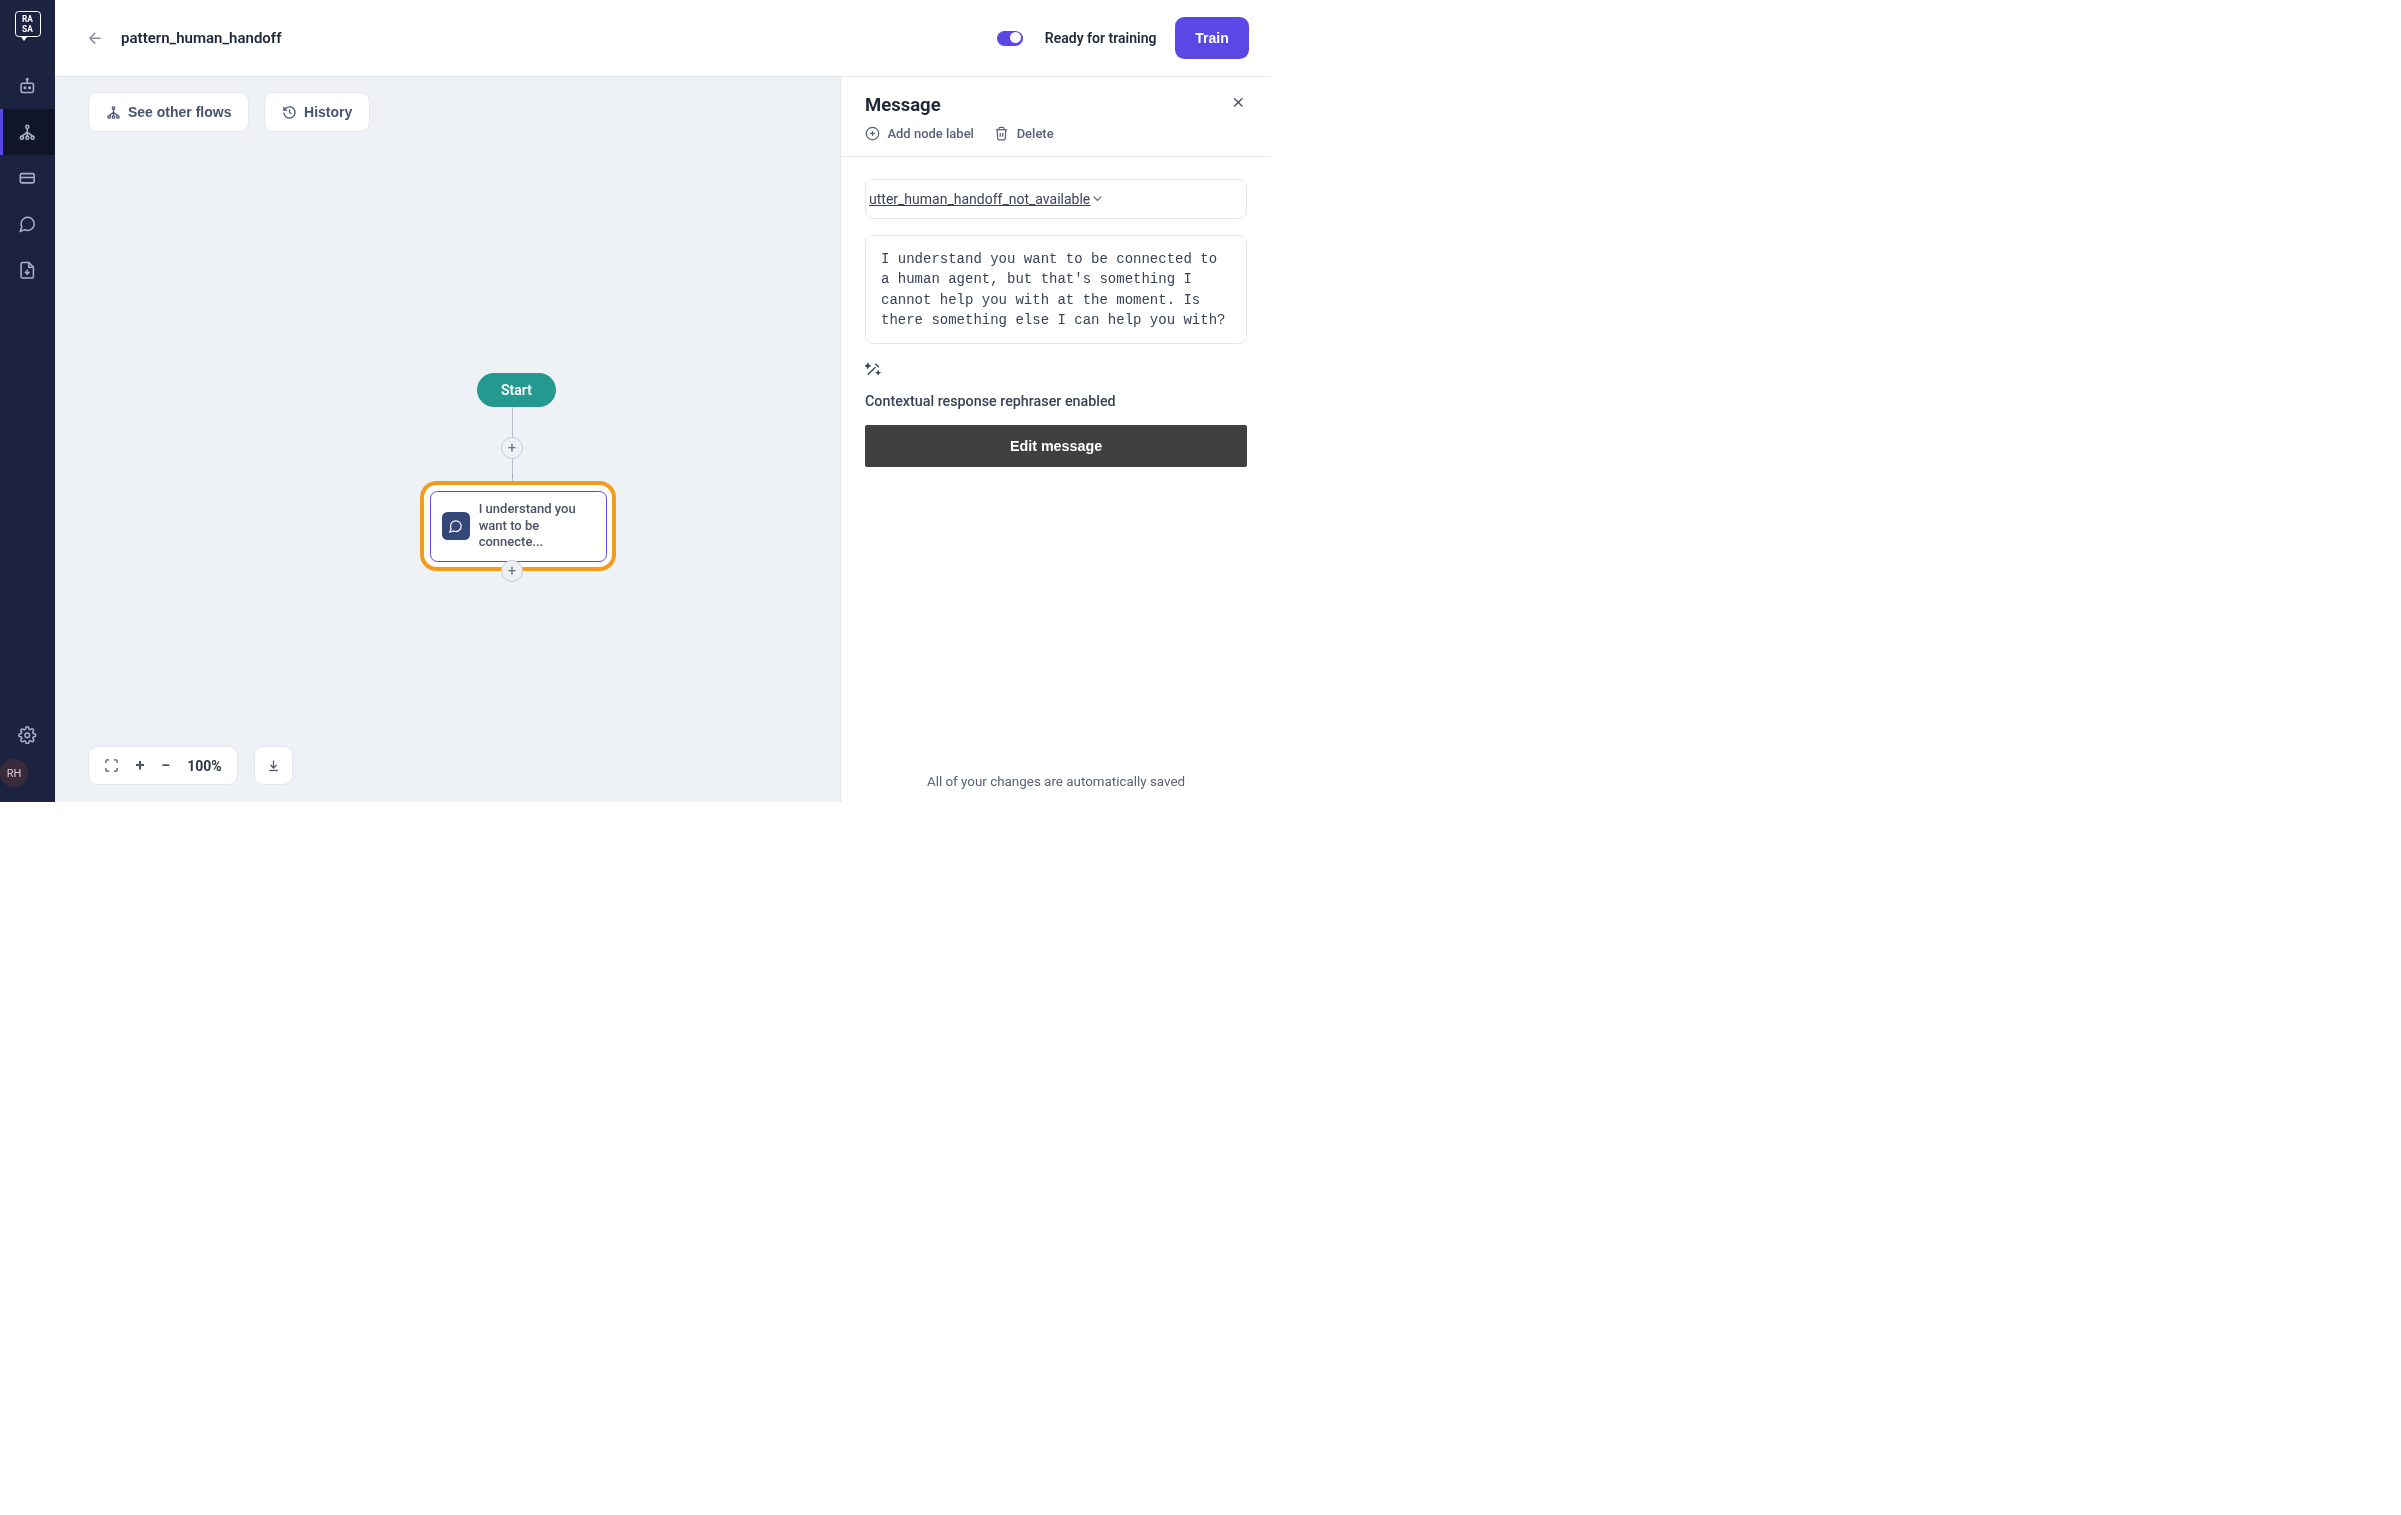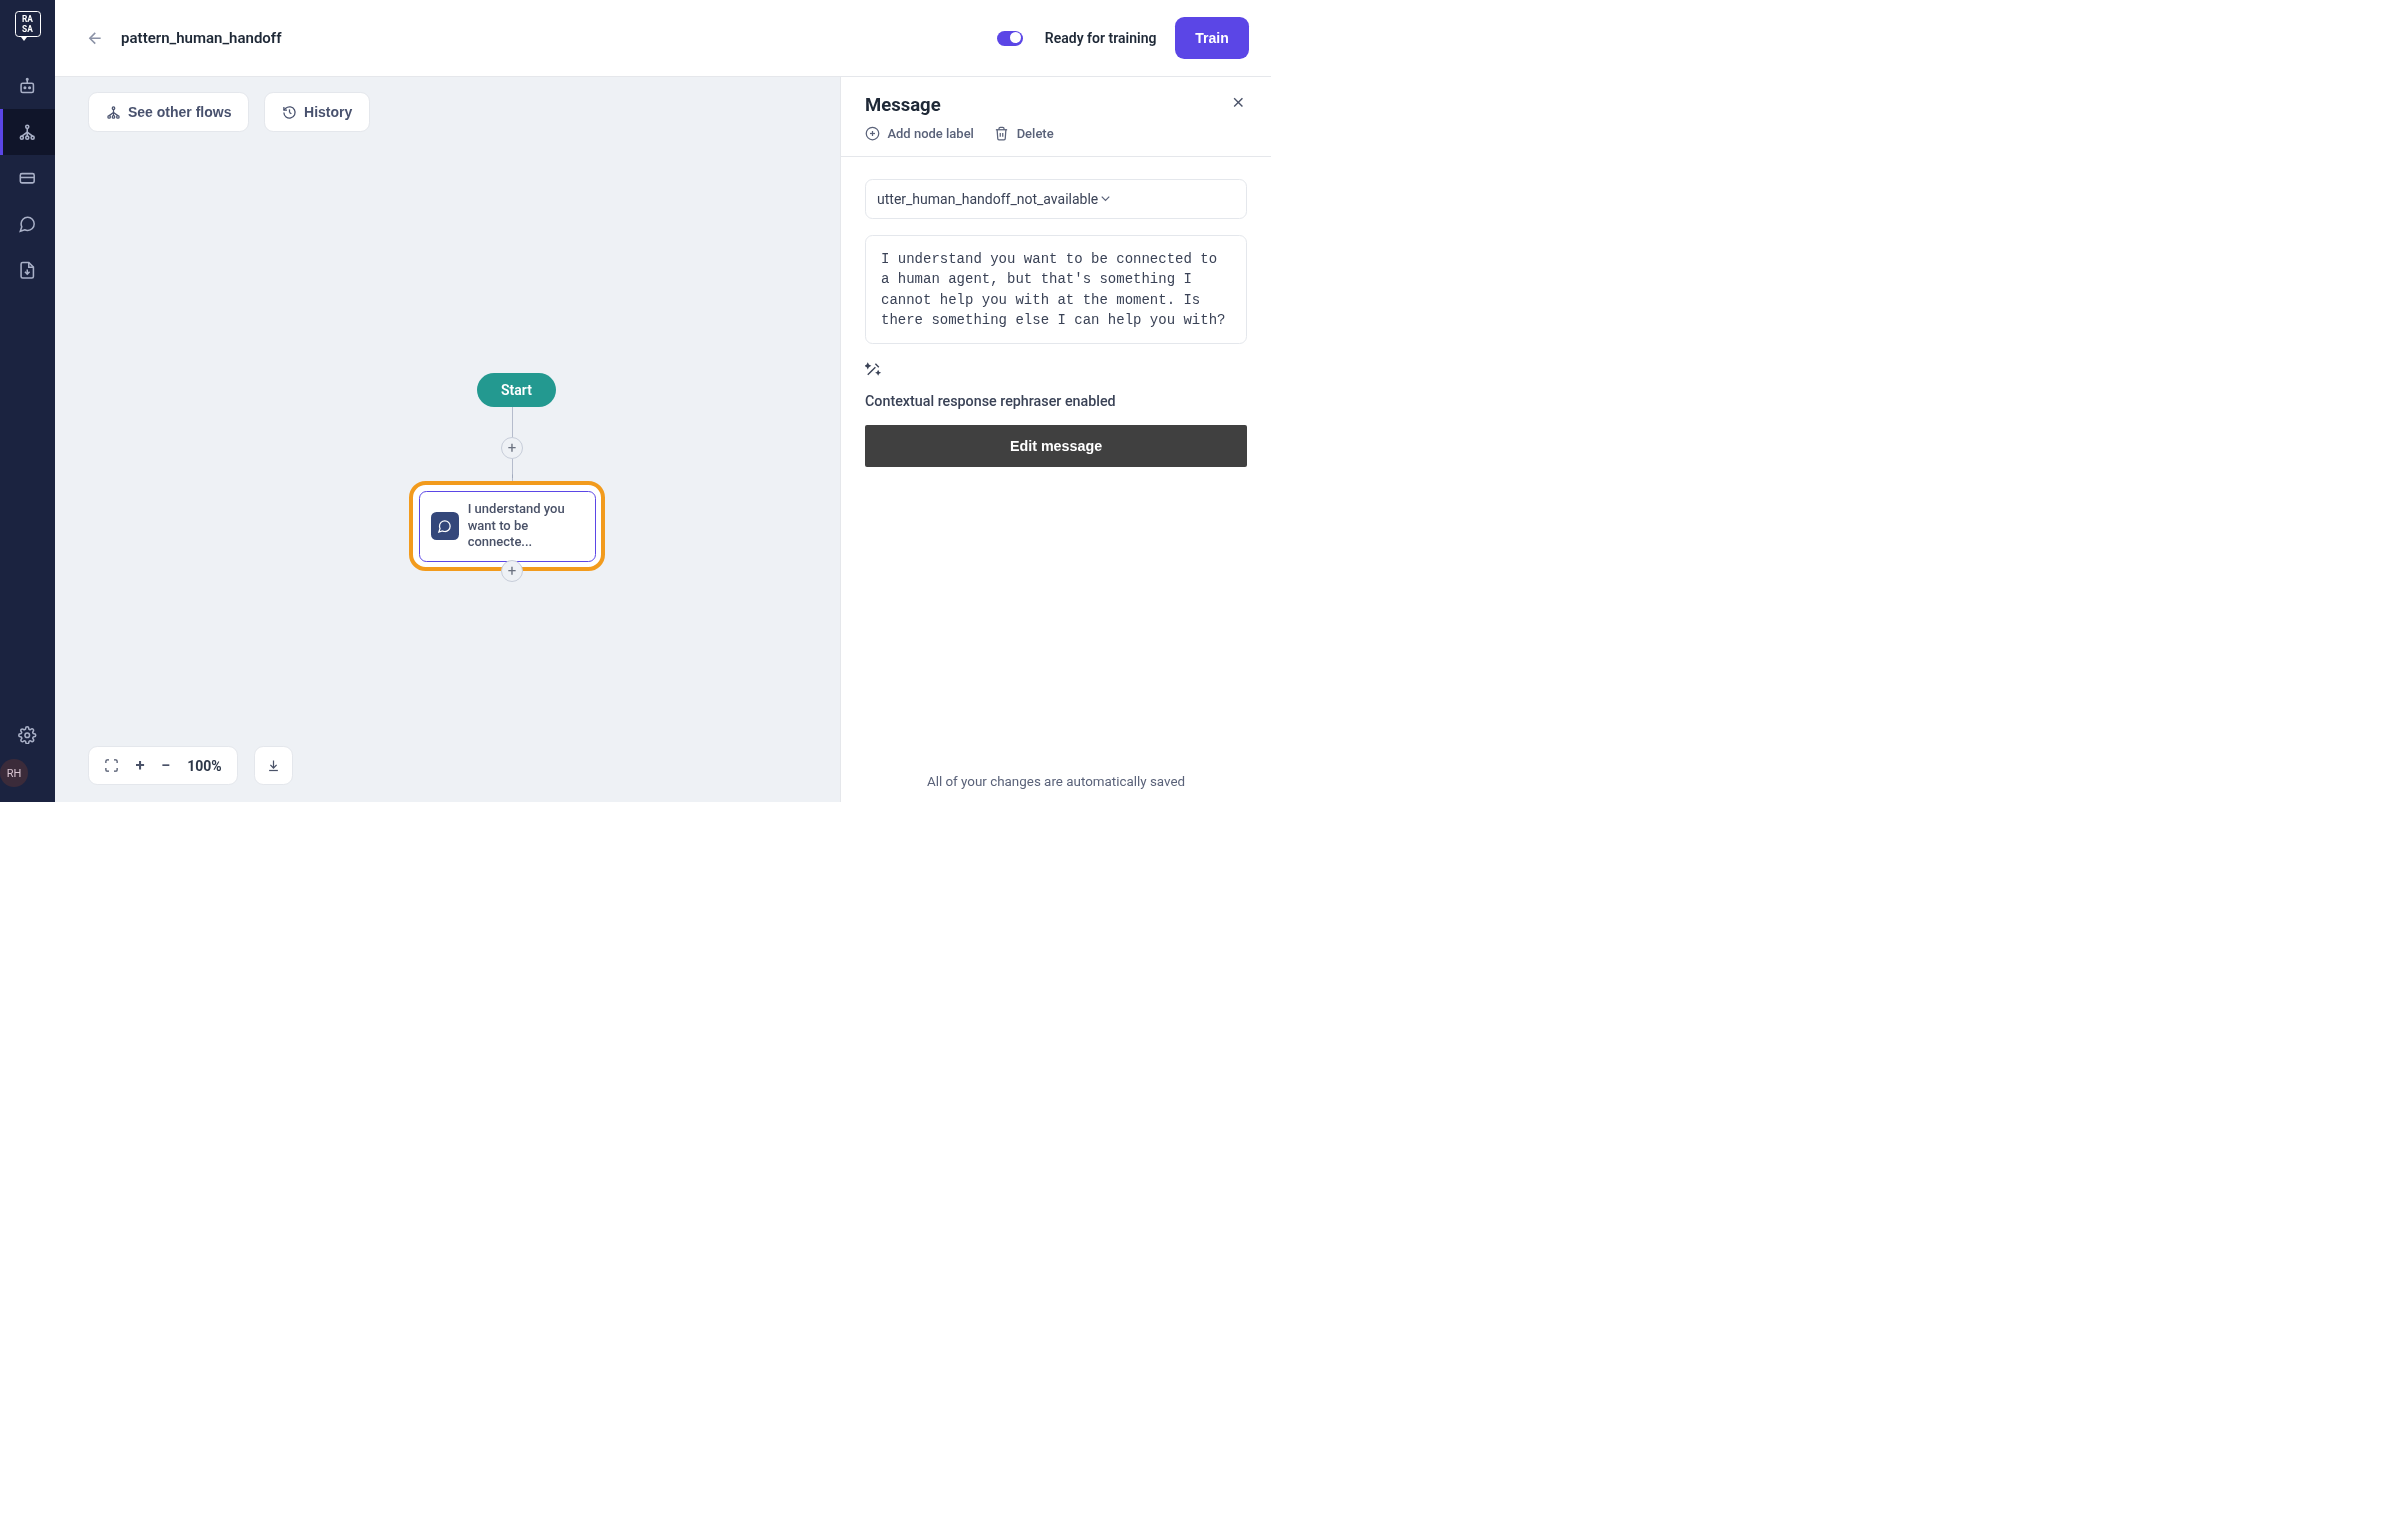--- a/index.html
+++ b/index.html
@@ -199,21 +199,21 @@
       justify-content: center;
       font-size: 15px;
       cursor: pointer;
       position: absolute;
       left: 446px;
     }
     .flow-add.top { top: 360px; }
     .flow-add.bottom { top: 483px; }
     .msg-node-wrap {
       position: absolute;
-      top: 404px; left: 354px;
+      top: 404px; left: 365px;
       border: 4.6px solid #f29b1d;
       border-radius: 16.6px;
       padding: 5.5px;
       background: #fff;
     }
     .msg-node {
       border: 1.8px solid #5b46e6;
       background: #fff;
       border-radius: 7.4px;
       padding: 9.2px 11px;
@@ -318,27 +318,28 @@
     .panel-body {
       padding: 22px 24px;
       flex: 1;
       display: flex;
       flex-direction: column;
       gap: 16.6px;
     }
     .select-box {
       border: 0.9px solid #e4e7ec;
       border-radius: 7.4px;
-      padding: 11px 11px;
+      padding: 11px 3px;
       display: flex;
       align-items: center;
       justify-content: flex-start;
       cursor: pointer;
       color: #3a4256;
       font-size: 14px;
+      text-decoration: underline;
     }
     .msg-body-box {
       border: 0.9px solid #e4e7ec;
       border-radius: 7.4px;
       padding: 13px 15px;
       color: #3a4256;
       font-size: 14px;
       line-height: 1.45;
       font-family: Liberation Mono, monospace;
     }

